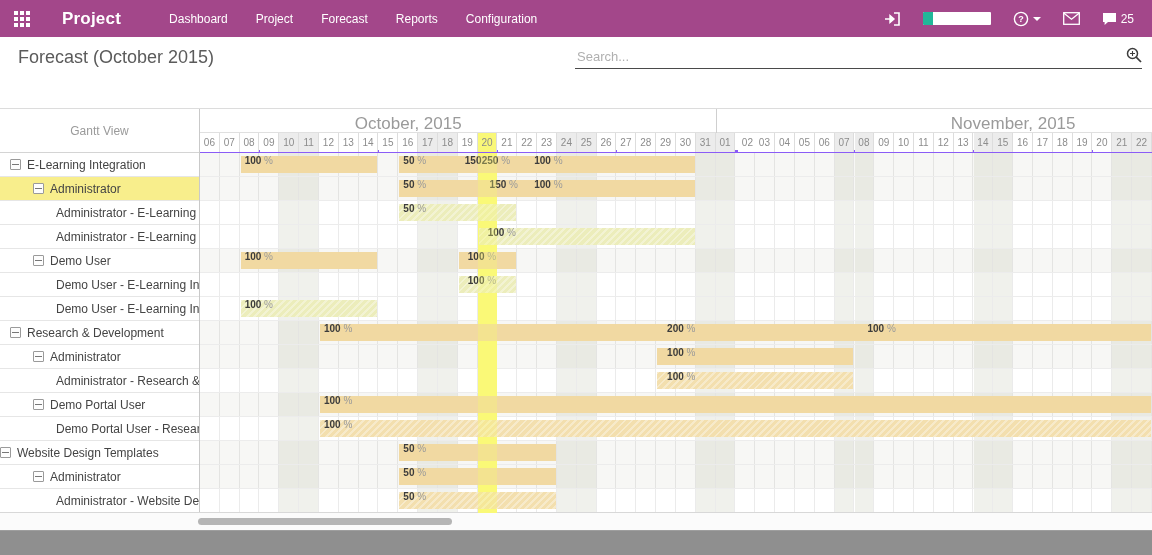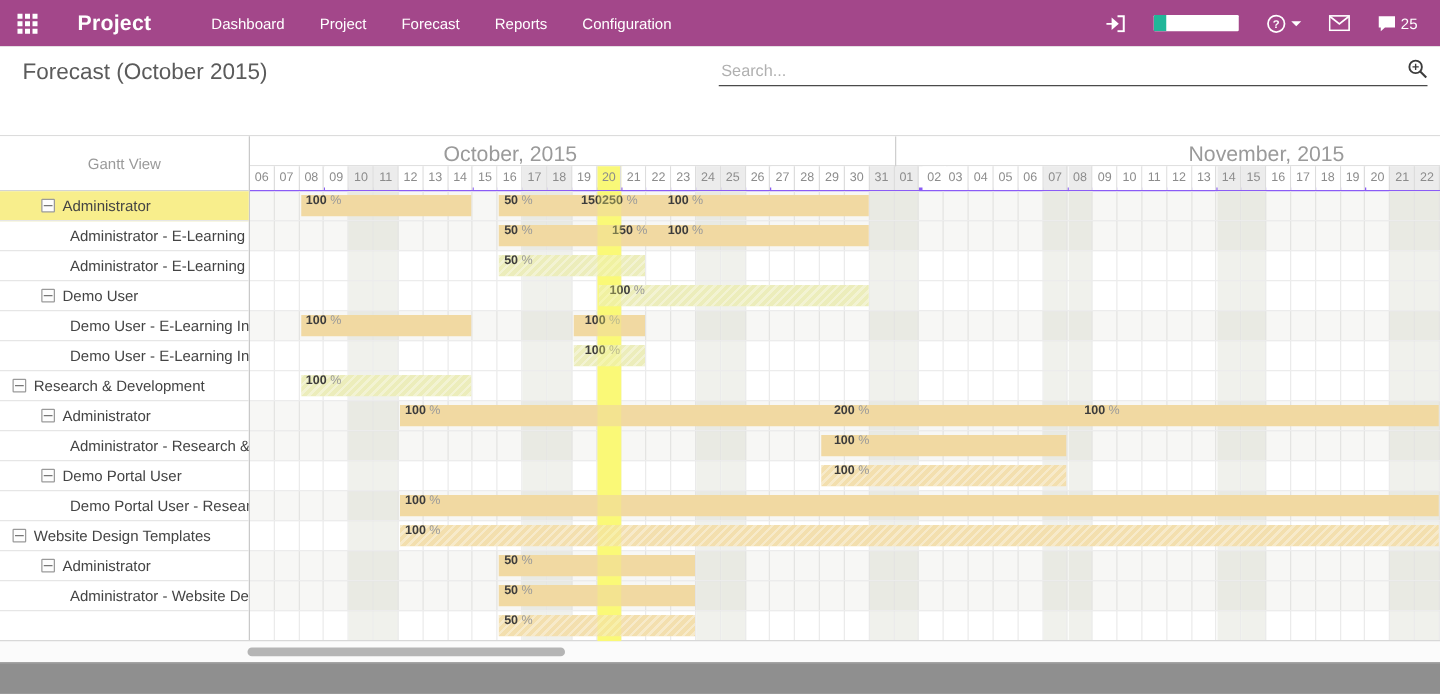--- a/index.html
+++ b/index.html
@@ -185,20 +185,24 @@
             </g>
           </svg>
       </span>
     </div>
   </section>
 
   <section class="gantt">
     <div class="left-panel">
       <div class="left-header">Gantt View</div>
       <div class="left-rows">
+          <div class="lrow" style="padding-left: 10px;">
+            <span class="minus-box"></span>
+            <span>E-Learning Integration</span>
+          </div>
           <div class="lrow sel" style="padding-left: 33px;">
             <span class="minus-box"></span>
             <span>Administrator</span>
           </div>
           <div class="lrow" style="padding-left: 56px;">
             <span>Administrator - E-Learning Integration</span>
           </div>
           <div class="lrow" style="padding-left: 56px;">
             <span>Administrator - E-Learning Integration</span>
           </div>
@@ -223,21 +227,21 @@
           <div class="lrow" style="padding-left: 56px;">
             <span>Administrator - Research &amp; Development</span>
           </div>
           <div class="lrow" style="padding-left: 33px;">
             <span class="minus-box"></span>
             <span>Demo Portal User</span>
           </div>
           <div class="lrow" style="padding-left: 56px;">
             <span>Demo Portal User - Research &amp; Development</span>
           </div>
-          <div class="lrow" style="padding-left: 10px;">
+          <div class="lrow" style="">
             <span class="minus-box"></span>
             <span>Website Design Templates</span>
           </div>
           <div class="lrow" style="padding-left: 33px;">
             <span class="minus-box"></span>
             <span>Administrator</span>
           </div>
           <div class="lrow" style="padding-left: 56px;">
             <span>Administrator - Website Design Templates</span>
           </div>

